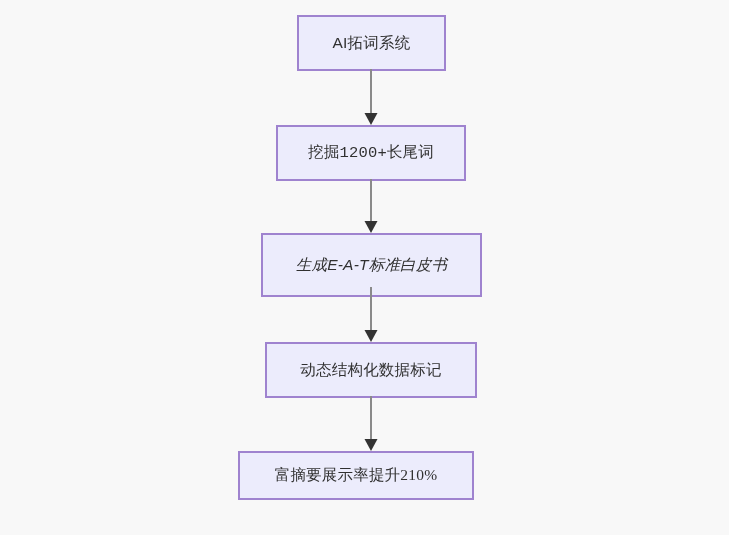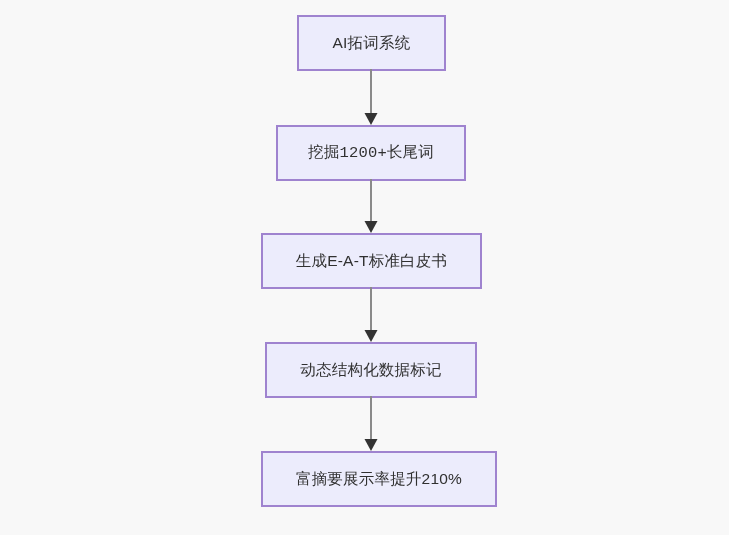--- a/index.html
+++ b/index.html
@@ -34,23 +34,23 @@
     letter-spacing: 0.2px;
     white-space: nowrap;
   }
   .node-label {
     display: block;
     text-align: center;
   }
   
   #node-0 { left: 297px; top: 15px;  width: 149px; height: 56px; }
   #node-1 { left: 276px; top: 125px; width: 190px; height: 56px; font-family: Liberation Mono, monospace; }
-  #node-2 { left: 261px; top: 233px; width: 221px; height: 56px; }
+  #node-2 { left: 261px; top: 233px; width: 221px; height: 64px; font-style: italic; }
   #node-3 { left: 265px; top: 342px; width: 212px; height: 56px; font-family: Liberation Serif, serif; }
-  #node-4 { left: 261px; top: 451px; width: 236px; height: 56px; }
+  #node-4 { left: 238px; top: 451px; width: 236px; height: 49px; font-family: Liberation Serif, serif; }
 
   .edge {
     position: absolute;
     width: 40px;
     pointer-events: none;
   }
   #edge-0 { left: 351px; top: 69px;  height: 58px; }
   #edge-1 { left: 351px; top: 179px; height: 56px; }
   #edge-2 { left: 351px; top: 287px; height: 57px; }
   #edge-3 { left: 351px; top: 396px; height: 57px; }

